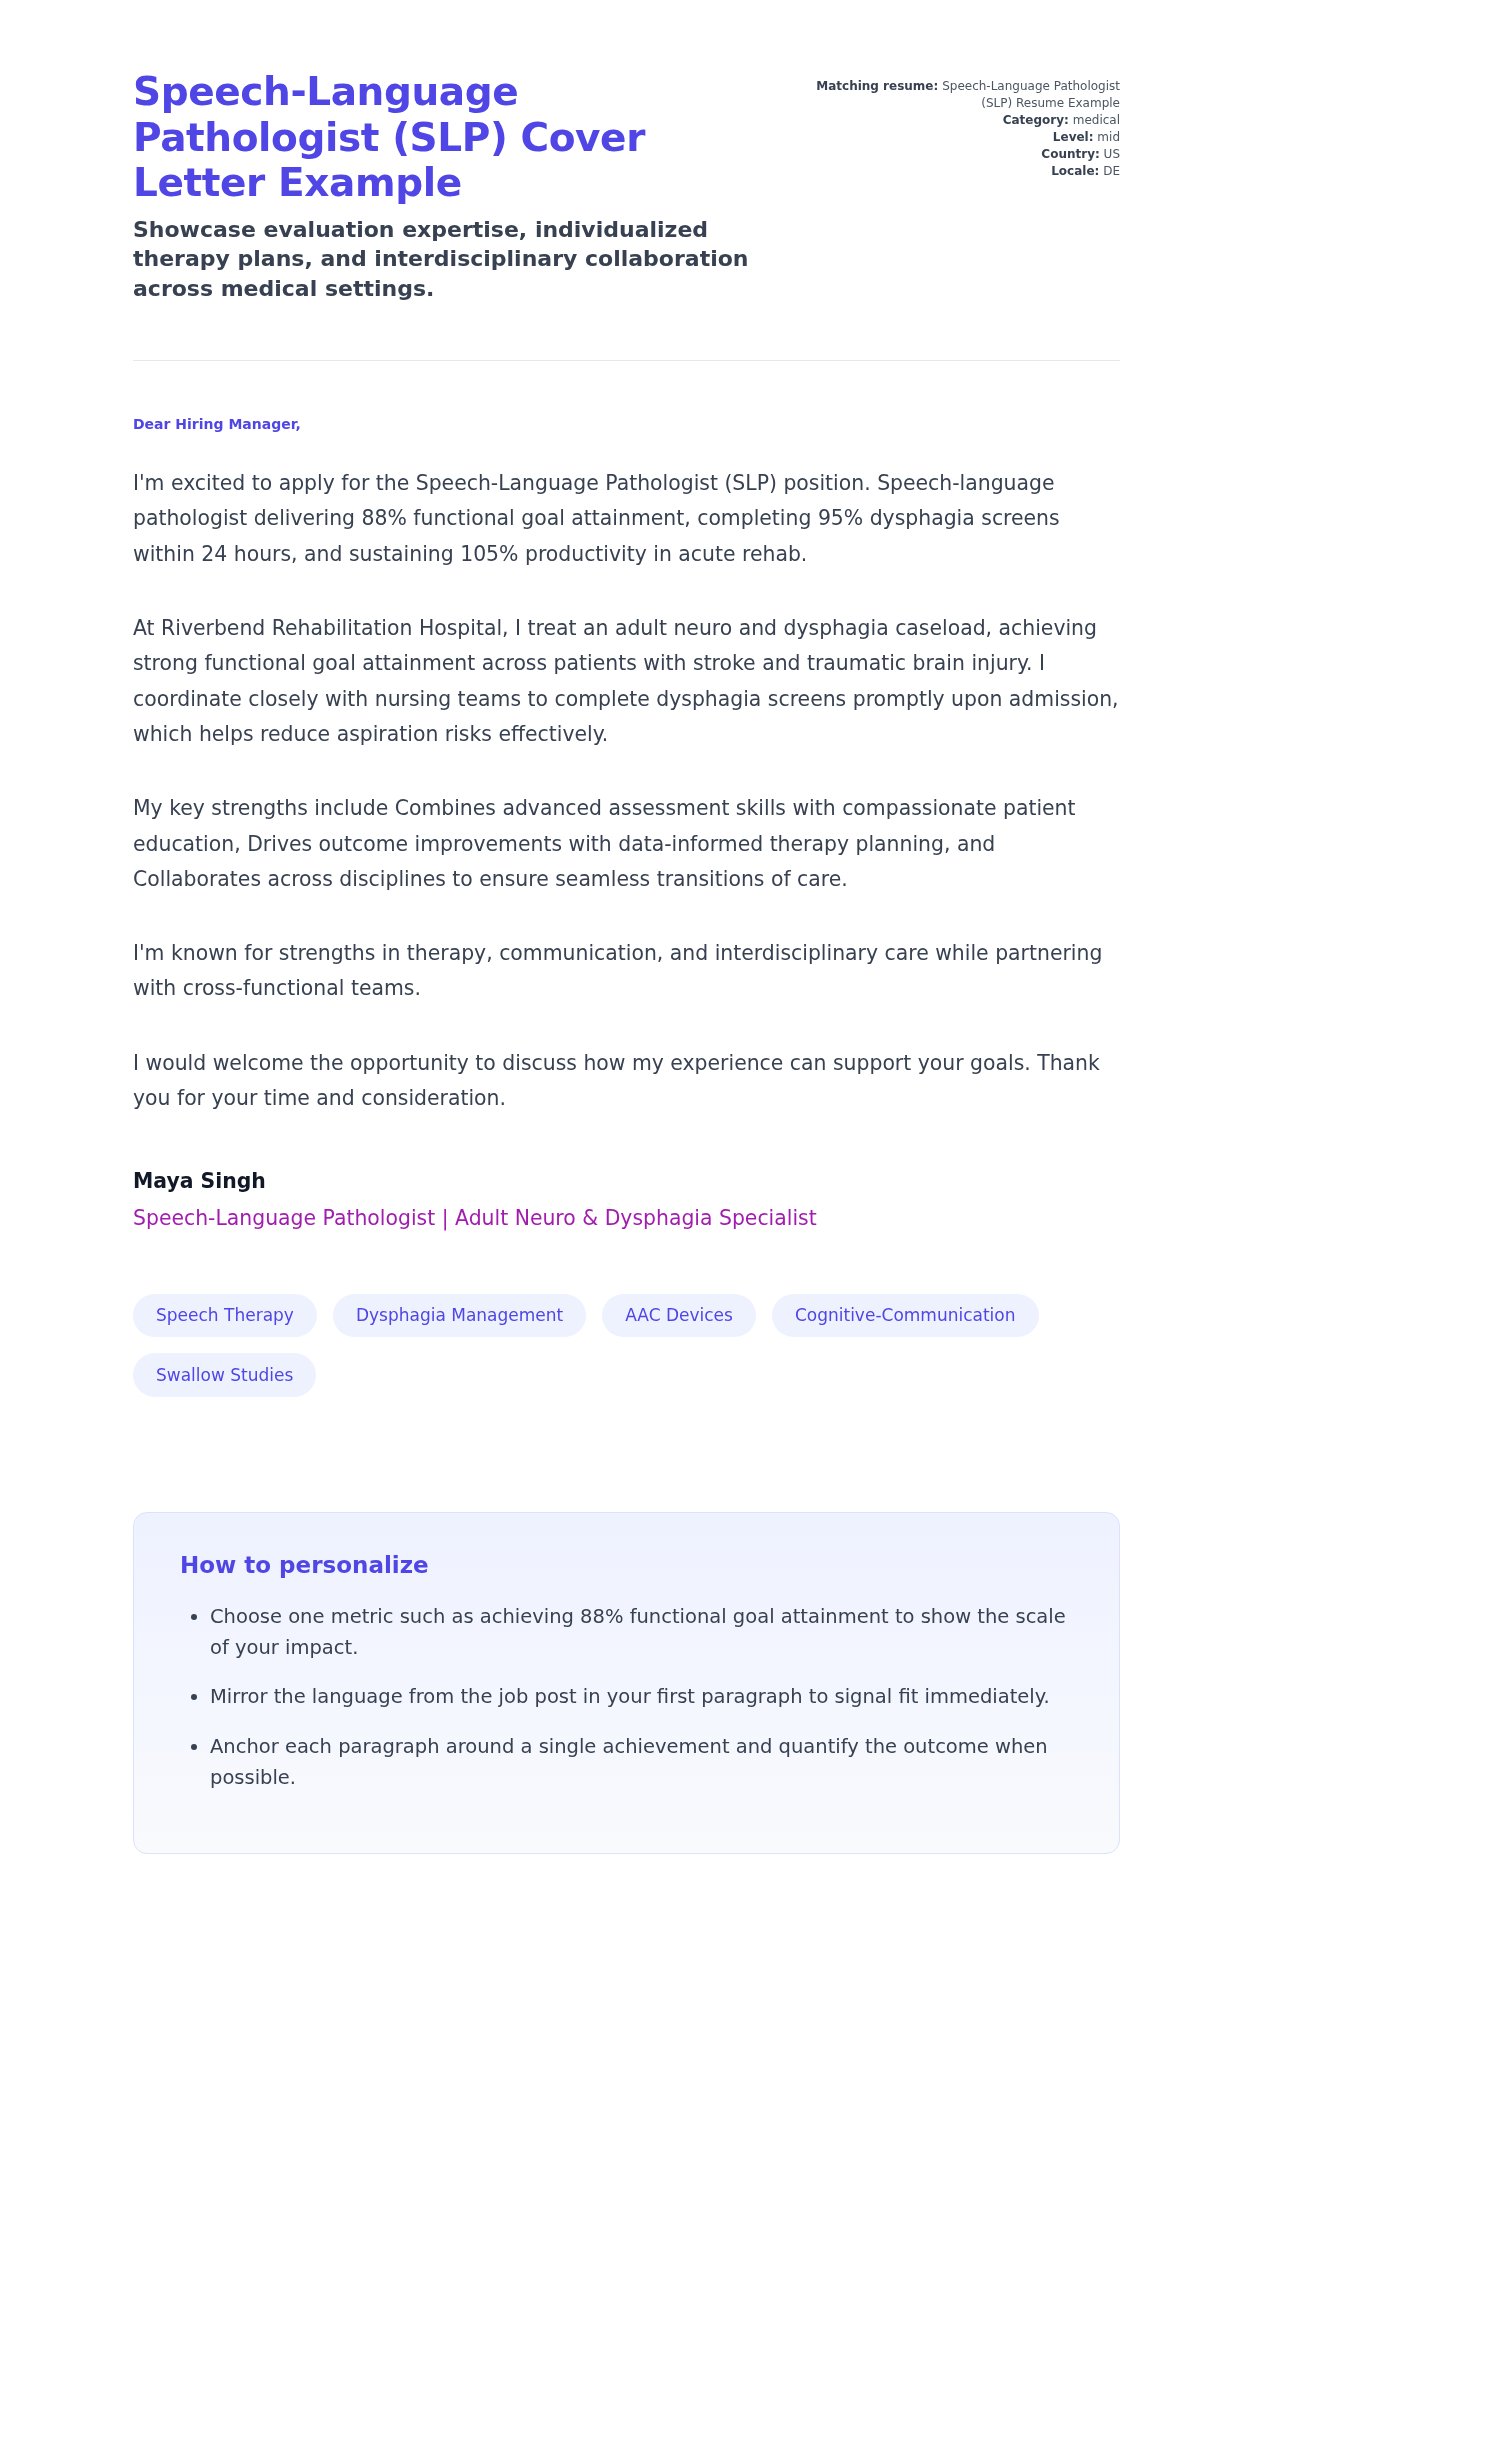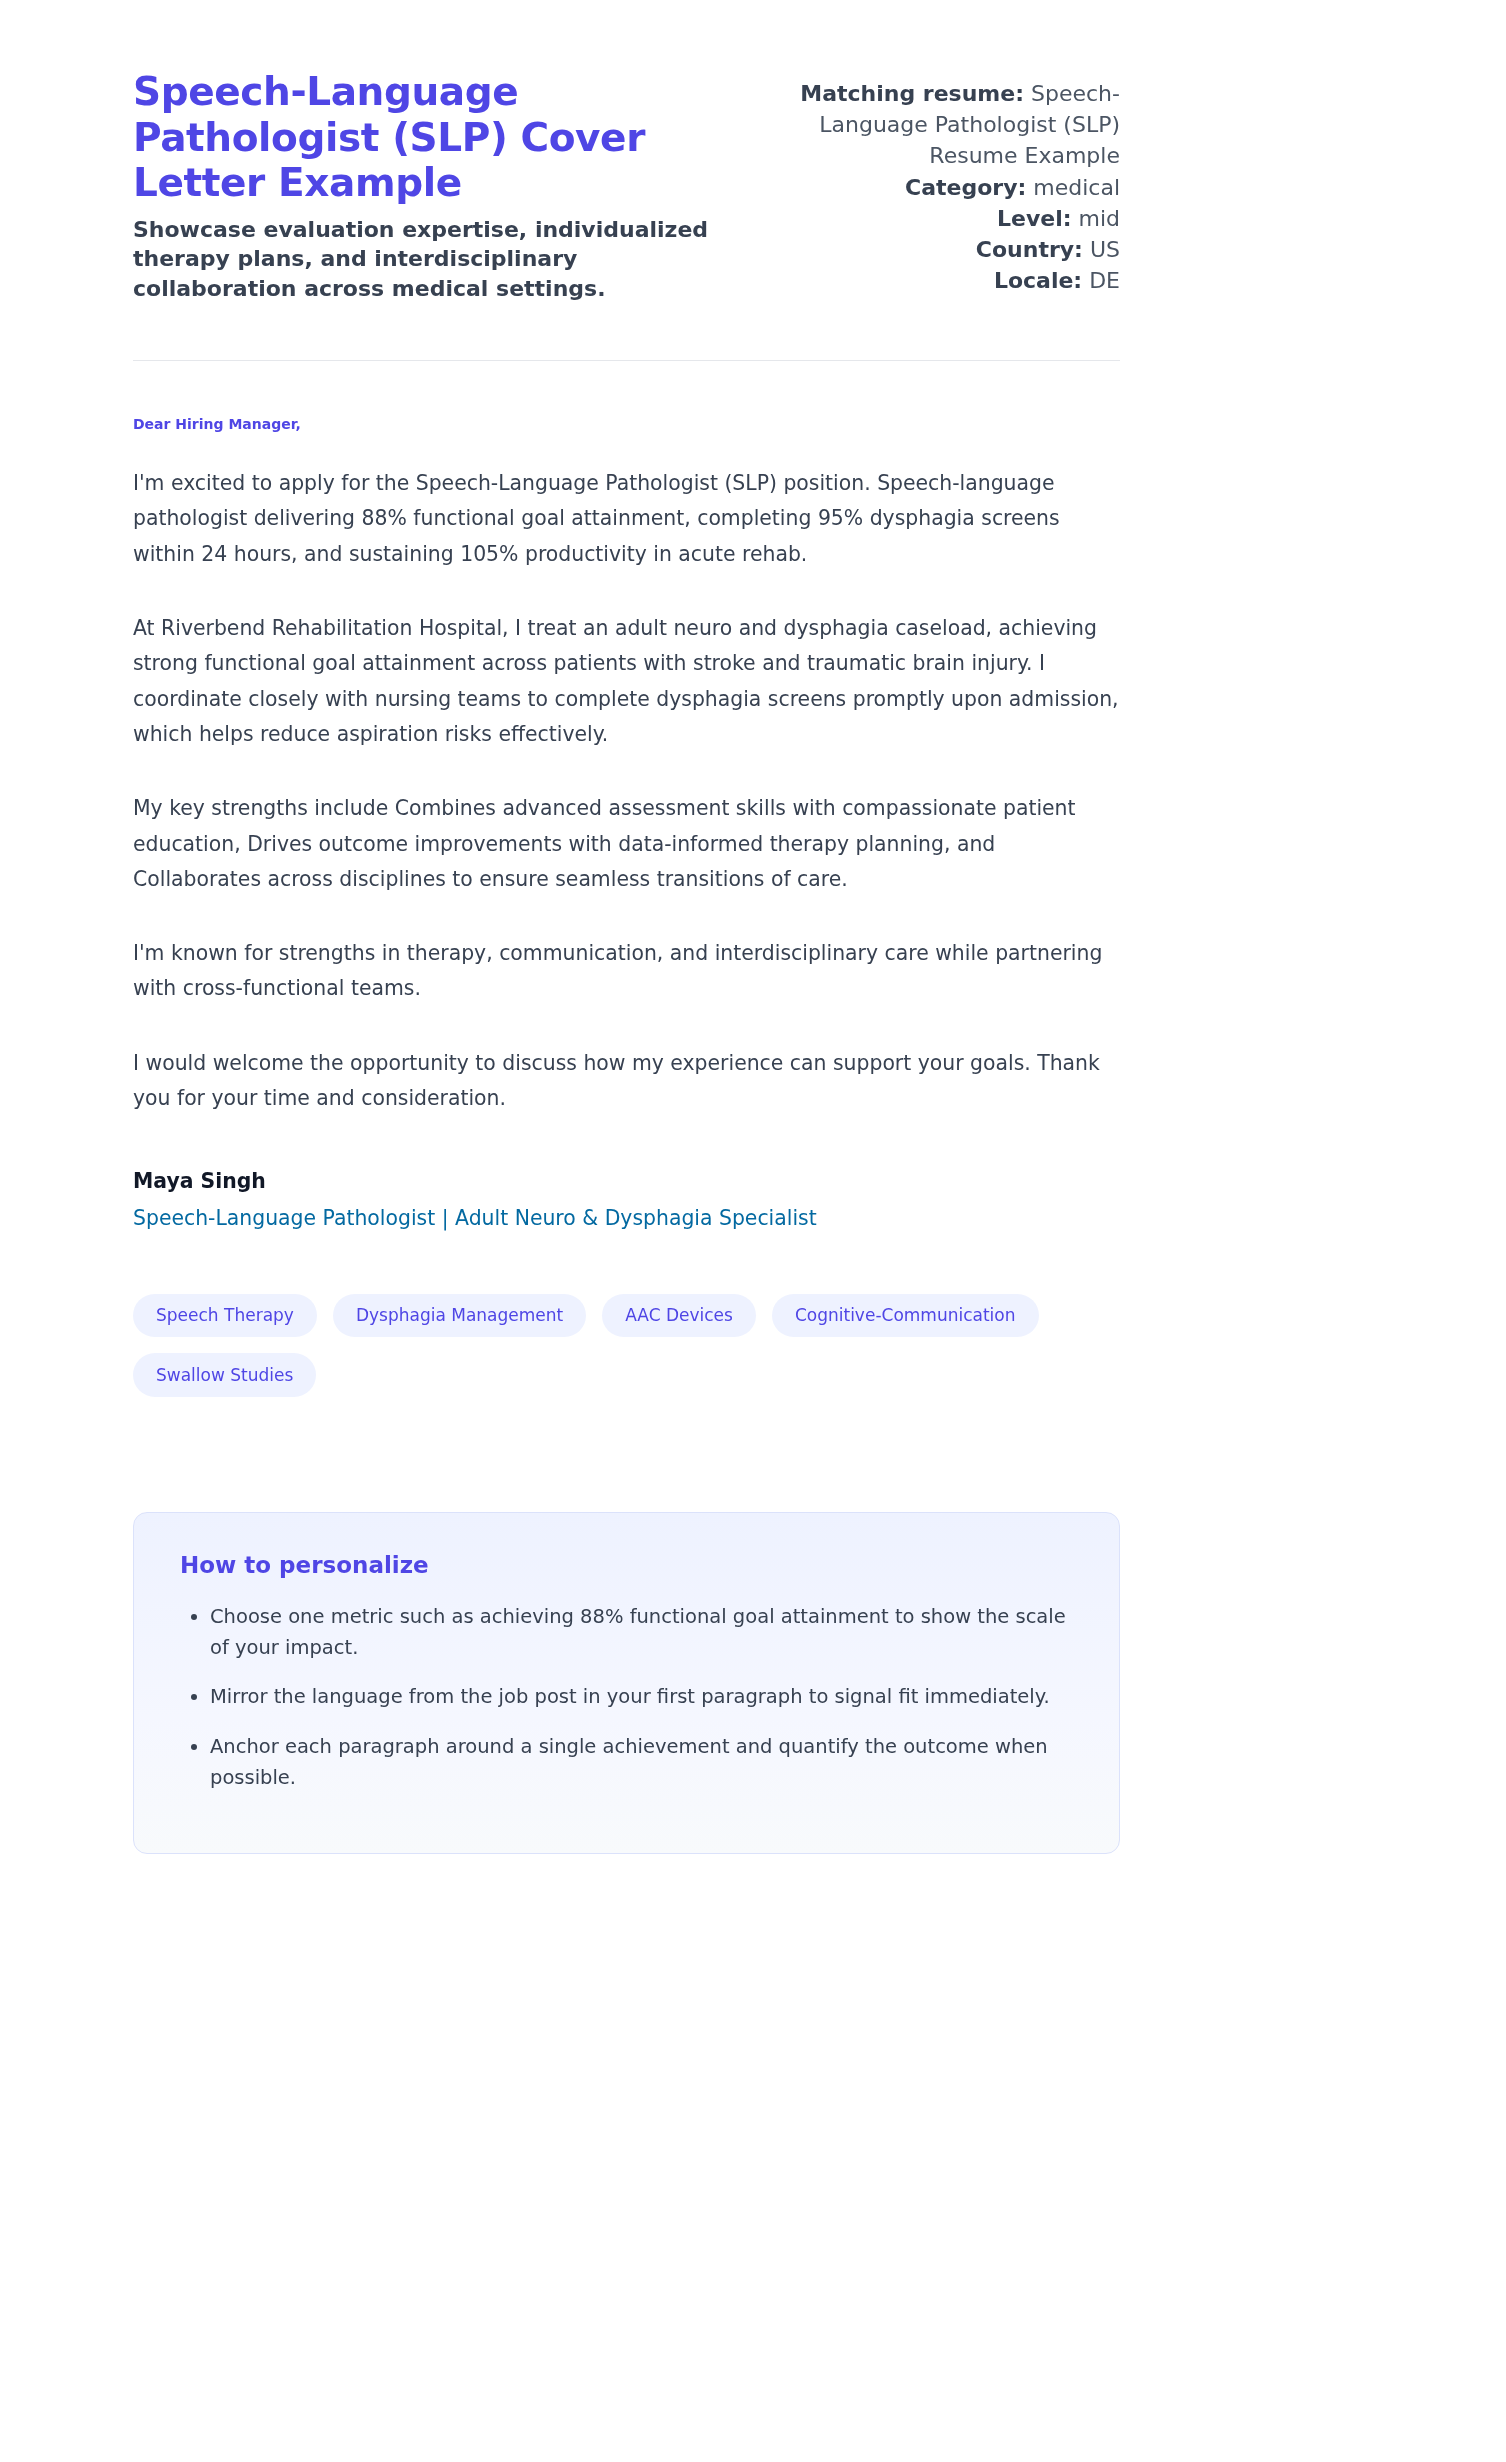--- a/index.html
+++ b/index.html
@@ -41,21 +41,21 @@
   .doc-subtitle {
     font-size: 22px;
     line-height: 1.34;
     font-weight: 700;
     color: #374151;
     margin: 0;
     max-width: 842px;
   }
   .meta {
     text-align: right;
-    font-size: 22px;
+    font-size: 12px;
     line-height: 1.42;
     color: #4b5563;
     padding-top: 8.9px;
     min-width: 319px;
   }
   .meta-row { display: block; }
   .meta-label { font-weight: 700; color: #374151; }
   .meta-value { color: #4b5563; }
   .divider {
     border: 0;
@@ -83,21 +83,21 @@
     margin-top: 53px;
   }
   .signer-name {
     font-size: 20.4px;
     font-weight: 700;
     color: #111827;
     margin: 0 0 12.4px 0;
   }
   .signer-role {
     font-size: 20.4px;
-    color: #0369a1;
+    color: #a21caf;
     margin: 0;
   }
   
   .tags {
     display: flex;
     flex-wrap: wrap;
     gap: 16px;
     margin-top: 64px;
     max-width: 1090px;
   }

